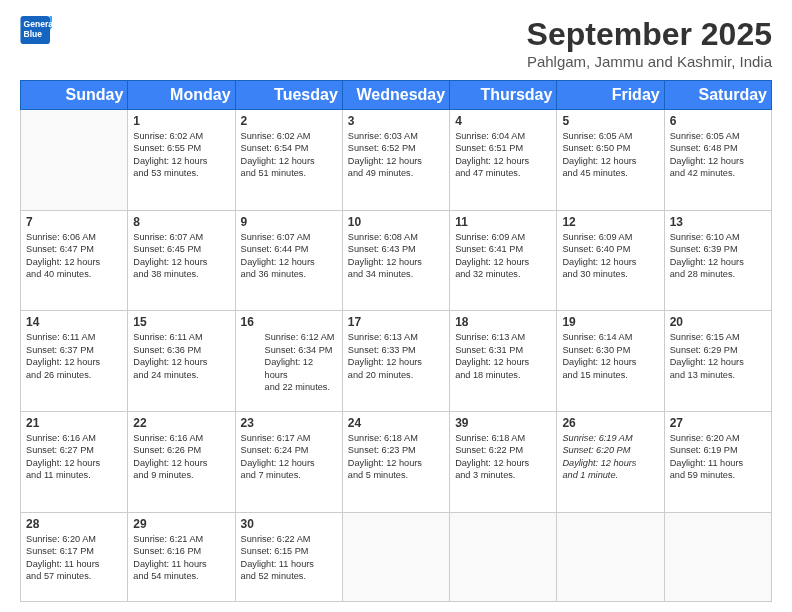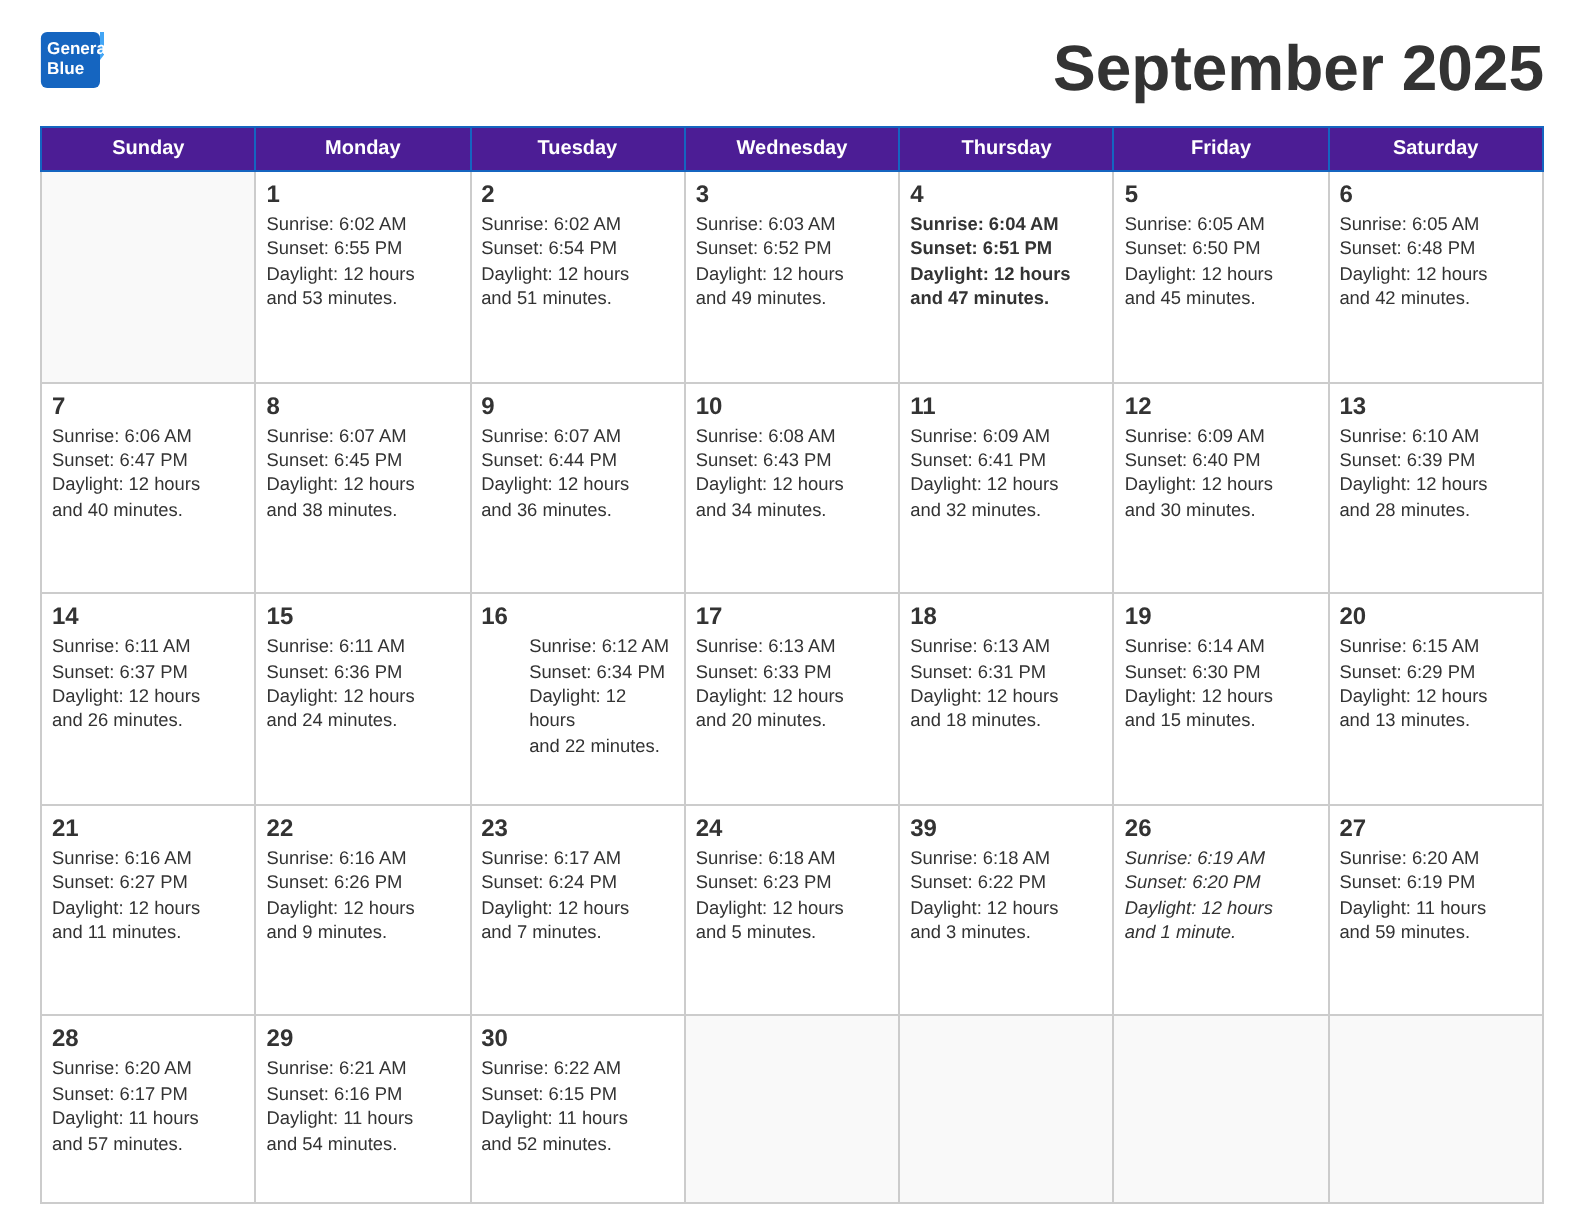--- a/index.html
+++ b/index.html
@@ -46,27 +46,27 @@
       color: #555;
     }
     .calendar {
       flex: 1;
       border: 1px solid #ccc;
       border-collapse: collapse;
       width: 100%;
       table-layout: fixed;
     }
     .calendar th {
-      background-color: #4c1d95;
+      background-color: #3b82f6;
       color: #fff;
-      font-size: 10px;
+      font-size: 16px;
       font-weight: bold;
       padding: 5px 4px;
       border: 1px solid #1565c0;
-      text-align: center;
+      text-align: right;
     }
     .calendar td {
       border: 1px solid #ccc;
       vertical-align: top;
       padding: 4px 5px;
       font-size: 9.5px;
       color: #333;
       height: 88px;
     }
     .day-num {
@@ -96,20 +96,21 @@
     <div class="logo">
       <svg class="logo-icon" viewBox="0 0 40 36" xmlns="http://www.w3.org/2000/svg">
         <rect x="0" y="0" width="38" height="36" rx="4" fill="#1565c0"></rect>
         <polygon points="38,0 52,0 38,18" fill="#42a5f5"></polygon>
         <text x="4" y="14" font-size="11" font-weight="bold" fill="white" font-family="Arial">General</text>
         <text x="4" y="27" font-size="11" font-weight="bold" fill="white" font-family="Arial">Blue</text>
       </svg>
     </div>
     <div class="title-section">
       <div class="month-title">September 2025</div>
+      <div class="subtitle">Pahlgam, Jammu and Kashmir, India</div>
     </div>
   </div>
 
   <table class="calendar">
     <thead>
       <tr>
         <th>Sunday</th>
         <th>Monday</th>
         <th>Tuesday</th>
         <th>Wednesday</th>
@@ -137,21 +138,21 @@
           </td>
           <td>
             <span class="day-num">3</span>
             <div class="cell-info" style="white-space: pre-line;">Sunrise: 6:03 AM
 Sunset: 6:52 PM
 Daylight: 12 hours
 and 49 minutes.</div>
           </td>
           <td>
             <span class="day-num">4</span>
-            <div class="cell-info" style="white-space: pre-line; font-weight: bold;">Sunrise: 6:04 AM
+            <div class="cell-info" style="white-space: pre-line;">Sunrise: 6:04 AM
 Sunset: 6:51 PM
 Daylight: 12 hours
 and 47 minutes.</div>
           </td>
           <td>
             <span class="day-num">5</span>
             <div class="cell-info" style="white-space: pre-line;">Sunrise: 6:05 AM
 Sunset: 6:50 PM
 Daylight: 12 hours
 and 45 minutes.</div>

